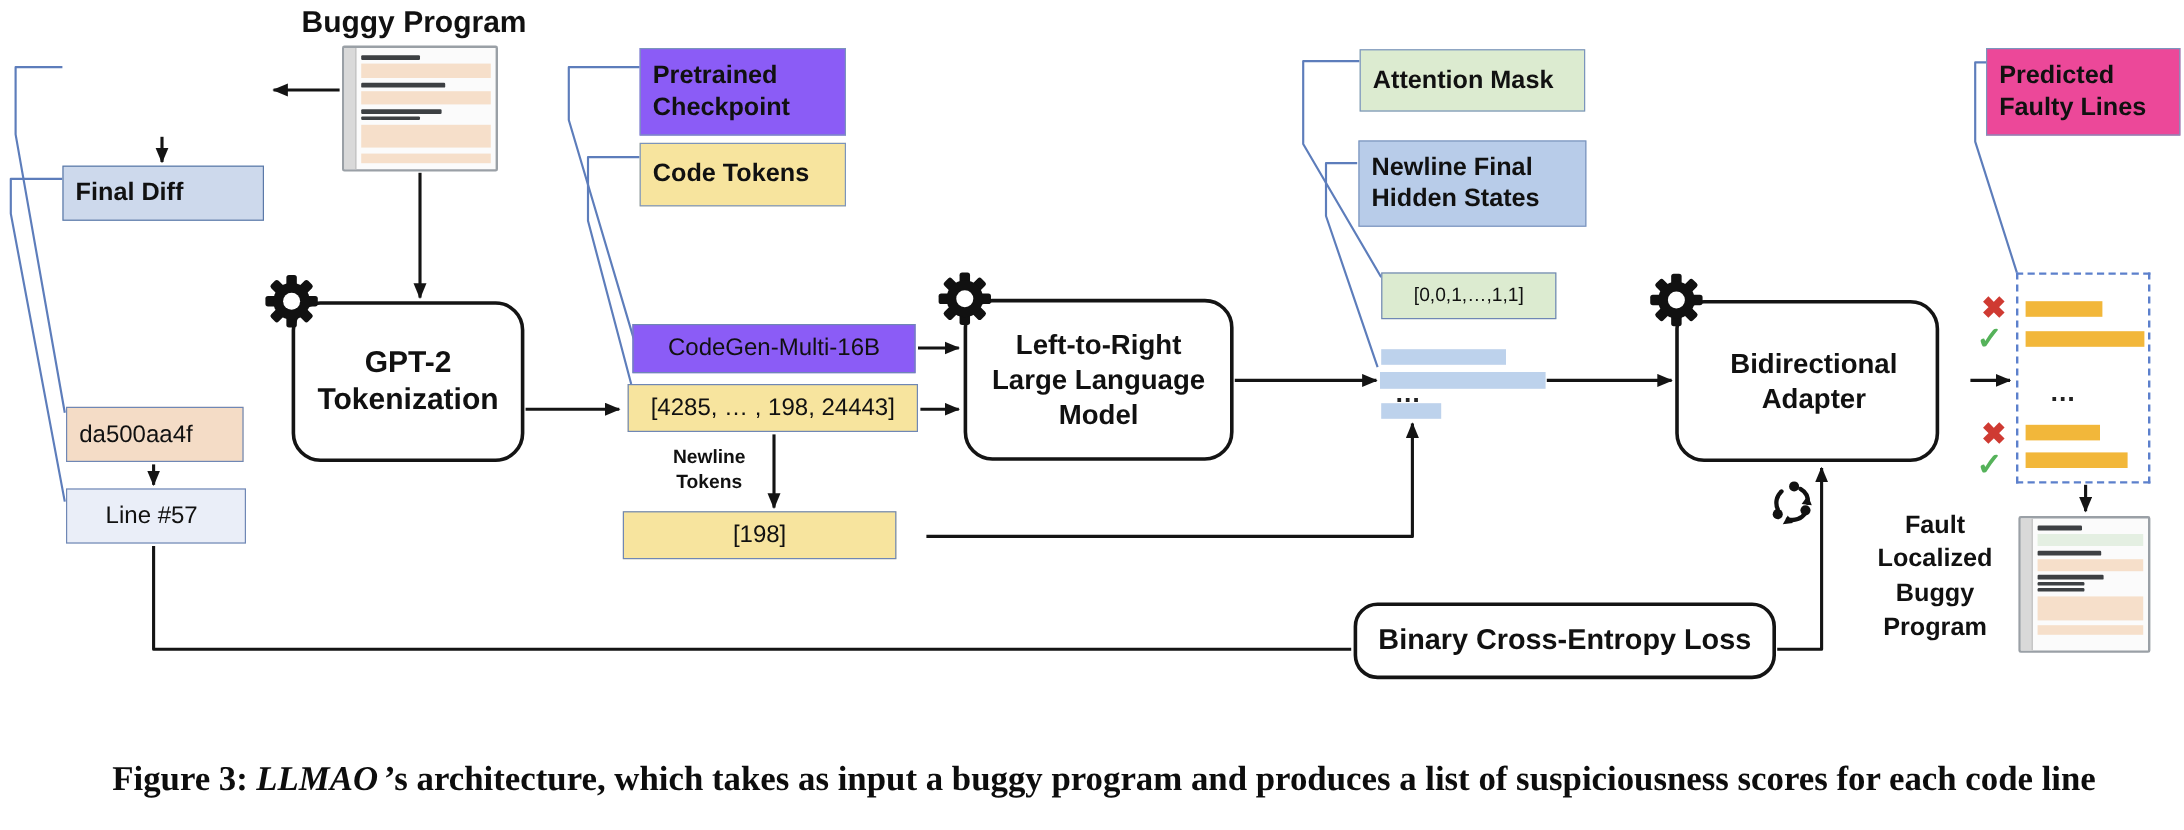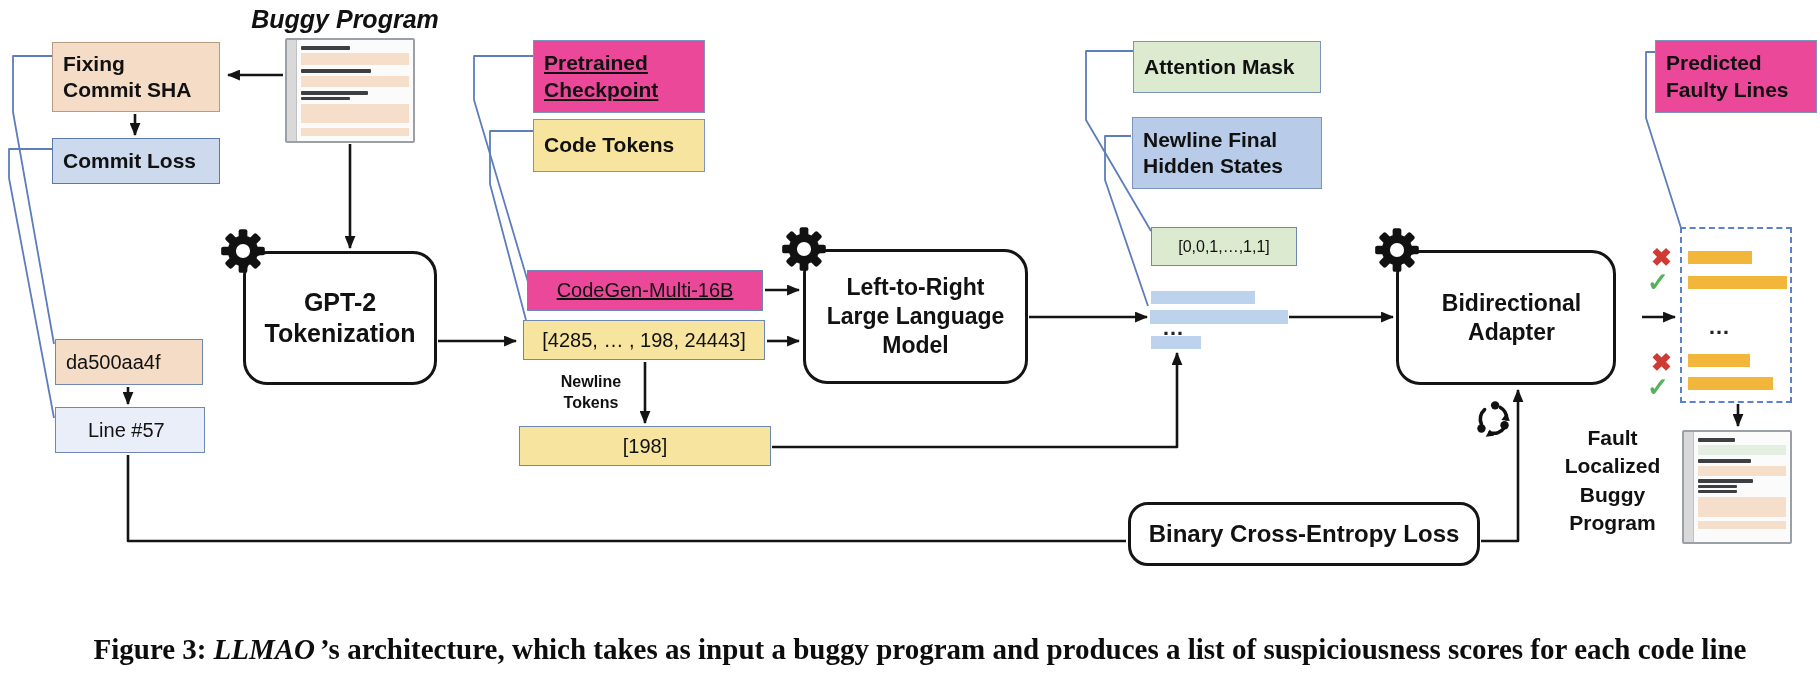--- a/index.html
+++ b/index.html
@@ -9,21 +9,21 @@
   .abs{position:absolute;box-sizing:border-box;z-index:2;}
   .lbl{display:flex;align-items:center;line-height:1.25;white-space:pre-line;}
   .tag{border:1.8px solid #7b94bd;font-weight:bold;font-size:21px;padding:2px 10px;}
   .tan-border{border-color:#b89a7e;}
   .blue-border{border-color:#5b79a8;}
   .val{border:1.6px solid #6f87b5;font-size:20px;font-weight:400;justify-content:center;text-align:center;}
   .val-left{justify-content:flex-start;padding-left:10px;}
   .proc{border:3px solid #141414;border-radius:24px;background:#fff;font-weight:bold;
         text-align:center;justify-content:center;}
   .fill-peach{background:#f4dcc6;}
-  .fill-salmon{background:#ec4899;text-decoration:underline;}
+  .fill-salmon{background:#8b5cf6;}
   .fill-yellow{background:#f7e49e;}
   .fill-green{background:#dcebd0;}
   .fill-blue{background:#b8cce9;}
   .fill-lblue{background:#cdd9ec;}
   .fill-pblue{background:#eaeef8;}
   .title{font-weight:bold;font-size:25px;}
   .small-lbl{font-weight:bold;font-size:16px;text-align:center;line-height:1.3;white-space:pre-line;}
   .hbar{background:#bdd2ec;}
   .ybar{background:#f2b73a;}
   .dots{font-weight:bold;font-size:22px;letter-spacing:1px;color:#222;line-height:1;}
@@ -75,40 +75,38 @@
       <path d="M 1029 317 L 1147 317" marker-end="url(#ah)"></path>
       <path d="M 1289 317 L 1393 317" marker-end="url(#ah)"></path>
       <path d="M 772 447 L 1177 447 L 1177 353" marker-end="url(#ah)"></path>
       <path d="M 128 455 L 128 541 L 1126 541"></path>
       <path d="M 1481 541 L 1518 541 L 1518 390" marker-end="url(#ah)"></path>
       <path d="M 1738 404 L 1738 426" marker-end="url(#ah)"></path>
       <path d="M 1642 317 L 1675 317" marker-end="url(#ah)"></path>
     </g>
   </svg>
 
-  <div class="abs title" style="left:240px;top:5px;width:210px;text-align:center;font-style:italic;">Buggy Program</div>
+  <div class="abs title" style="left:240px;top:5px;width:210px;text-align:center;">Buggy Program</div>
 
   <div class="abs doc" style="left:285px;top:38px;width:130px;height:105px;">
     <div class="doc-margin"></div>
     <div class="doc-body">
       <div class="ln-dark" style="height:4px;width:45%;margin-top:3px;"></div>
       <div class="ln-peach" style="height:12px;margin-top:3px;"></div>
       <div class="ln-dark" style="height:4px;width:65%;margin-top:4px;"></div>
       <div class="ln-peach" style="height:11px;margin-top:3px;"></div>
       <div class="ln-dark" style="height:4px;width:62%;margin-top:4px;"></div>
       <div class="ln-dark" style="height:3px;width:45%;margin-top:2px;"></div>
       <div class="ln-peach" style="height:19px;margin-top:4px;"></div>
       <div class="ln-peach" style="height:8px;margin-top:5px;"></div>
     </div>
   </div>
 
-  <div class="abs lbl tag tan-border fill-peach" style="left:52px;top:42px;width:168px;height:70px;">Fixing
-Commit SHA</div>
-
-  <div class="abs lbl tag blue-border fill-lblue" style="left:52px;top:138px;width:168px;height:46px;">Commit Loss</div>
+
+  <div class="abs lbl tag blue-border fill-lblue" style="left:52px;top:138px;width:168px;height:46px;">Final Diff</div>
 
   <div class="abs lbl val val-left fill-peach" style="left:55px;top:339px;width:148px;height:46px;">da500aa4f</div>
 
   <div class="abs lbl val val-left fill-pblue" style="left:55px;top:407px;width:150px;height:46px;padding-left:32px;">Line #57</div>
 
   <div class="abs lbl proc" style="left:243px;top:251px;width:194px;height:134px;font-size:25px;">GPT-2
 Tokenization</div>
   <svg class="abs" style="left:219px;top:227px;" width="48" height="48" viewBox="0 0 44 44">
     <g fill="#111">
       <rect x="18" y="2" width="8" height="40" rx="2"></rect>
@@ -123,21 +121,21 @@
   <div class="abs lbl tag fill-salmon" style="left:533px;top:40px;width:172px;height:73px;">Pretrained
 Checkpoint</div>
   <div class="abs lbl tag fill-yellow" style="left:533px;top:119px;width:172px;height:53px;">Code Tokens</div>
 
   <div class="abs lbl val fill-salmon" style="left:527px;top:270px;width:236px;height:41px;">CodeGen-Multi-16B</div>
   <div class="abs lbl val fill-yellow" style="left:523px;top:320px;width:242px;height:40px;">[4285, … , 198, 24443]</div>
 
   <div class="abs small-lbl" style="left:541px;top:372px;width:100px;">Newline
 Tokens</div>
 
-  <div class="abs lbl val fill-yellow" style="left:519px;top:426px;width:252px;height:40px;">[198]</div>
+  <div class="abs lbl val fill-yellow" style="left:519px;top:426px;width:228px;height:40px;">[198]</div>
 
   <div class="abs lbl proc" style="left:803px;top:249px;width:225px;height:135px;font-size:23px;">Left-to-Right
 Large Language
 Model</div>
   <svg class="abs" style="left:780px;top:225px;" width="48" height="48" viewBox="0 0 44 44">
     <g fill="#111">
       <rect x="18" y="2" width="8" height="40" rx="2"></rect>
       <rect x="18" y="2" width="8" height="40" rx="2" transform="rotate(45 22 22)"></rect>
       <rect x="18" y="2" width="8" height="40" rx="2" transform="rotate(90 22 22)"></rect>
       <rect x="18" y="2" width="8" height="40" rx="2" transform="rotate(135 22 22)"></rect>

